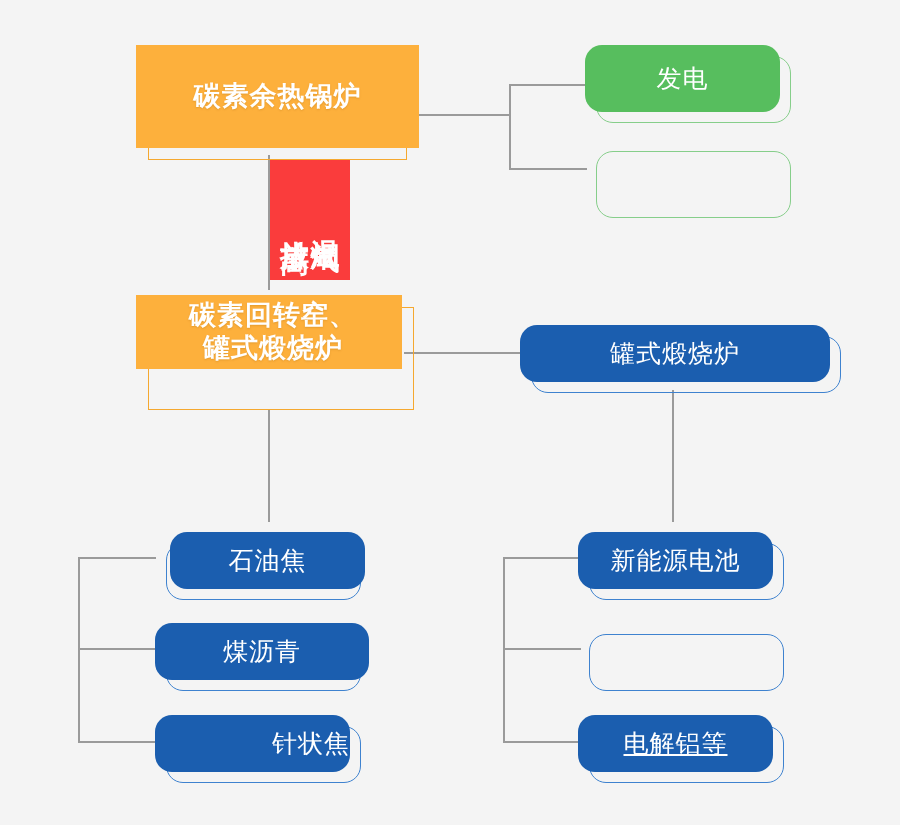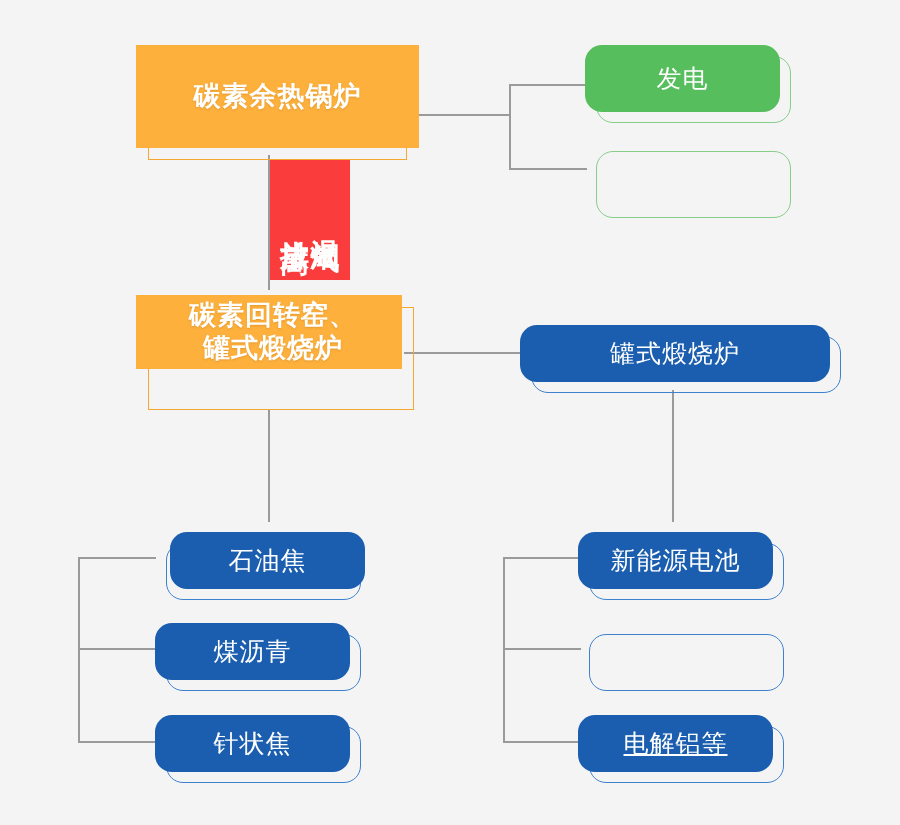--- a/index.html
+++ b/index.html
@@ -148,26 +148,26 @@
   <div class="node pill pill-blue" style="left:520px; top:325px; width:310px; height:57px;">
     <span>罐式煅烧炉</span>
   </div>
 
   <div class="pill-outline outline-blue" style="left:166px; top:543px; width:195px; height:57px;"></div>
   <div class="node pill pill-blue" style="left:170px; top:532px; width:195px; height:57px;">
     <span>石油焦</span>
   </div>
 
   <div class="pill-outline outline-blue" style="left:166px; top:634px; width:195px; height:57px;"></div>
-  <div class="node pill pill-blue" style="left:155px; top:623px; width:195px; height:57px;">
+  <div class="node pill pill-blue" style="left:155px; top:623px; width:214px; height:57px;">
     <span>煤沥青</span>
   </div>
 
   <div class="pill-outline outline-blue" style="left:166px; top:726px; width:195px; height:57px;"></div>
-  <div class="node pill pill-blue" style="left:155px; top:715px; width:195px; height:57px;">
+  <div class="node pill pill-blue" style="left:155px; top:715px; width:195px; height:57px;justify-content:flex-end;">
     <span>针状焦</span>
   </div>
 
   <div class="pill-outline outline-blue" style="left:589px; top:543px; width:195px; height:57px;"></div>
   <div class="node pill pill-blue" style="left:578px; top:532px; width:195px; height:57px;align-items:center;">
     <span>新能源电池</span>
   </div>
 
   <div class="pill-outline outline-blue" style="left:589px; top:634px; width:195px; height:57px;"></div>
 

